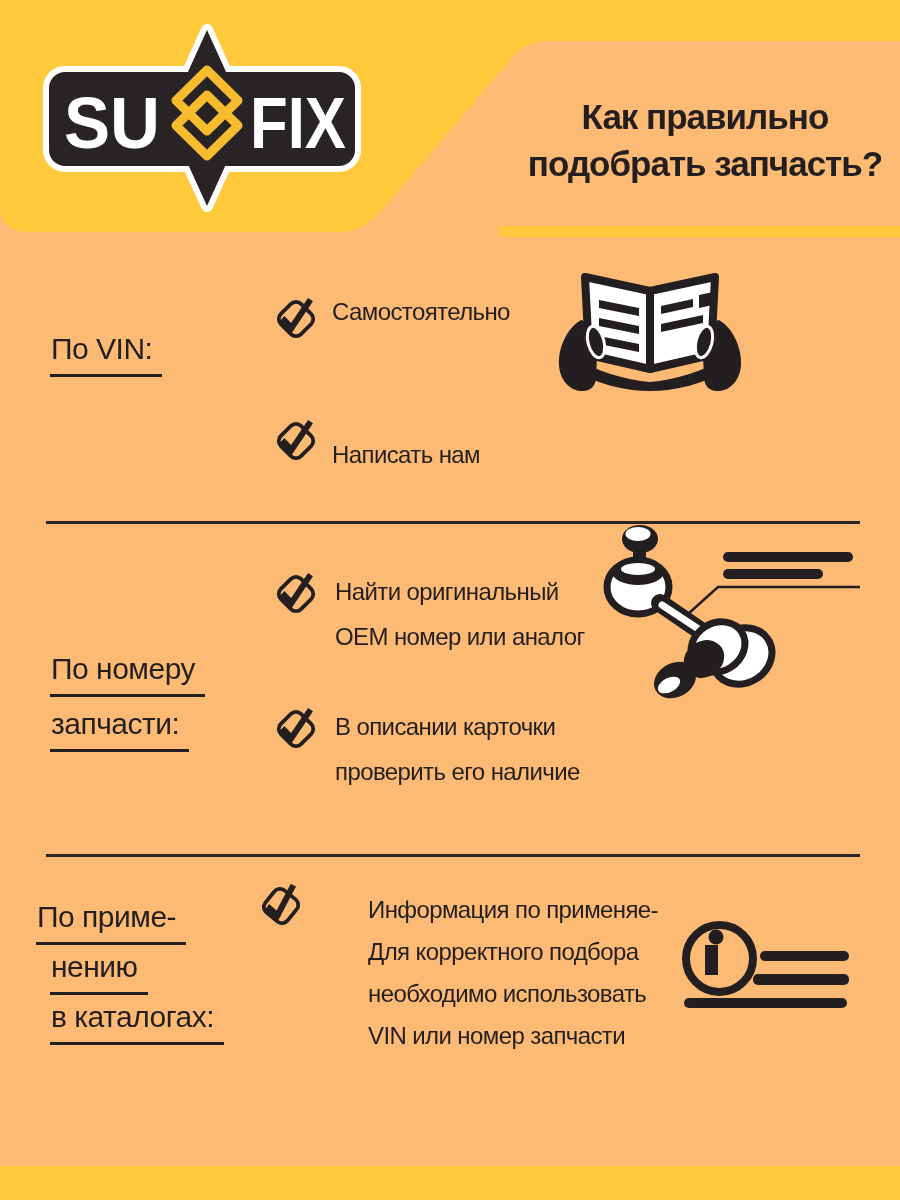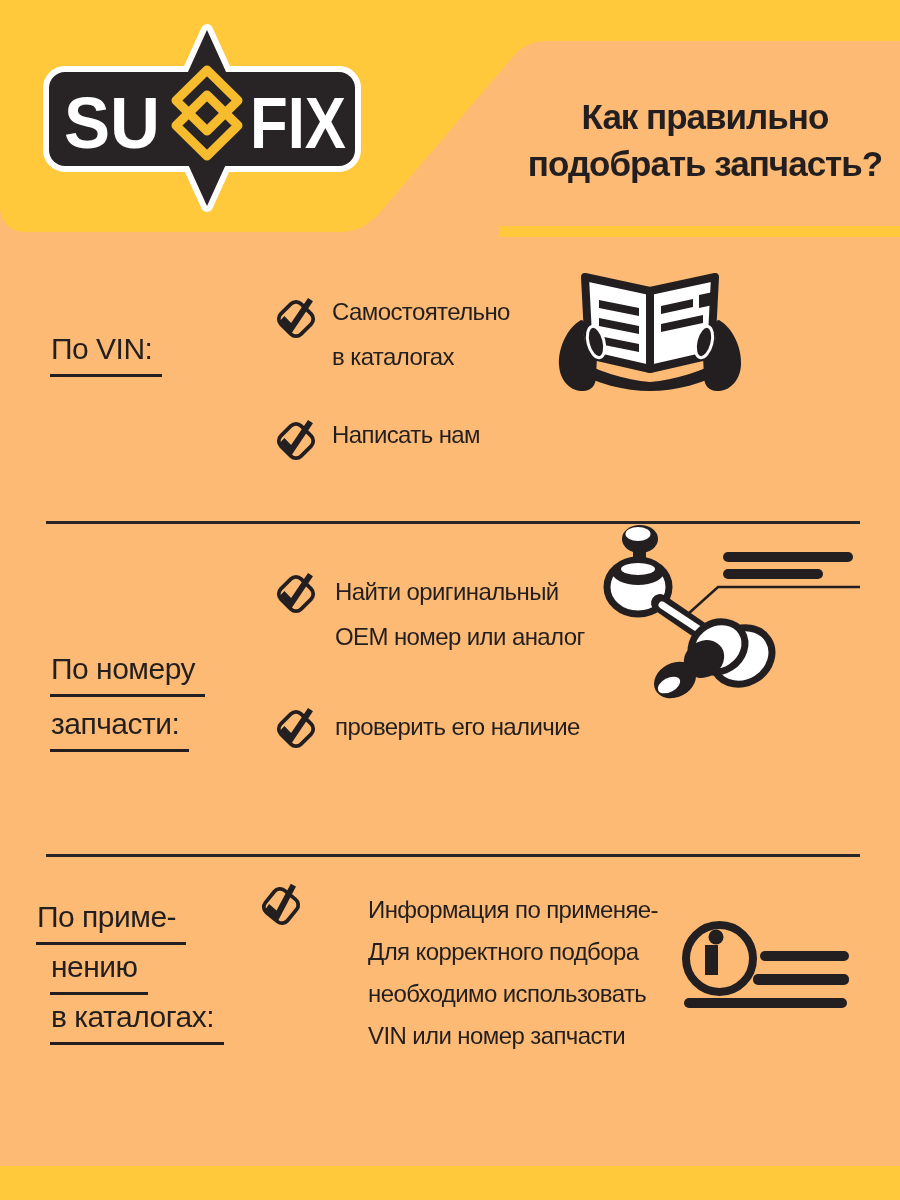--- a/index.html
+++ b/index.html
@@ -69,27 +69,26 @@
 
   <div class="abs hl" style="left:50px;top:327px">
     <span>По VIN:</span>
   </div>
 
   <svg class="abs check" style="left:271px;top:294px" viewBox="0 0 56 56">
       <use href="#check-glyph"></use>
     </svg>
   <div class="abs item-text lh45" style="left:332px;top:289px">
     <div>Самостоятельно</div>
-    <div>в каталогах</div>
   </div>
 
   <svg class="abs check" style="left:271px;top:416px" viewBox="0 0 56 56">
       <use href="#check-glyph"></use>
     </svg>
-  <div class="abs item-text lh45" style="left:332px;top:412px">
+  <div class="abs item-text lh45" style="left:332px;top:432px">
     <div>Написать нам</div>
   </div>
 
   <svg class="abs" style="left:555px;top:270px" width="190" height="125" viewBox="0 0 190 125">
     <path d="M30,7 L95,21 L95,99 L34,85 Z" fill="#ffffff" stroke="#231F20" stroke-width="8" stroke-linejoin="round"></path>
     <path d="M160,7 L95,21 L95,99 L156,85 Z" fill="#ffffff" stroke="#231F20" stroke-width="8" stroke-linejoin="round"></path>
     <path d="M44,30 L84,38 L84,46 L44,38 Z M44,48 L84,56 L84,64 L44,56 Z M44,66 L84,74 L84,82 L44,74 Z" fill="#231F20"></path>
     <path d="M106,36 L138,29 L138,37 L106,44 Z M144,25 L158,22 L158,35 L144,38 Z M106,54 L148,45 L148,53 L106,62 Z" fill="#231F20"></path>
     <path d="M14,86 C44,102 70,110 95,112 C120,110 146,102 176,86 L176,99 C148,114 120,121 95,121 C70,121 42,114 14,99 Z" fill="#231F20"></path>
     <g id="bk-hand">
@@ -113,20 +112,21 @@
     </svg>
   <div class="abs item-text lh45" style="left:335px;top:569px">
     <div>Найти оригинальный</div>
     <div>OEM номер или аналог</div>
   </div>
 
   <svg class="abs check" style="left:271px;top:704px" viewBox="0 0 56 56">
       <use href="#check-glyph"></use>
     </svg>
   <div class="abs item-text lh45" style="left:335px;top:704px">
+    <div>В описании карточки</div>
     <div>проверить его наличие</div>
   </div>
 
   <svg class="abs" style="left:590px;top:510px" width="310" height="210" viewBox="0 0 310 210">
     <rect x="133" y="42" width="130" height="10" rx="5" fill="#231F20"></rect>
     <rect x="133" y="59" width="100" height="10" rx="5" fill="#231F20"></rect>
     <path d="M98,104 L128,77 L270,77" fill="none" stroke="#231F20" stroke-width="2.5"></path>
     <ellipse cx="50" cy="29" rx="18" ry="14" fill="#231F20"></ellipse>
     <ellipse cx="48" cy="24" rx="12.5" ry="7" fill="#ffffff"></ellipse>
     <rect x="43" y="41" width="13" height="12" fill="#231F20"></rect>

